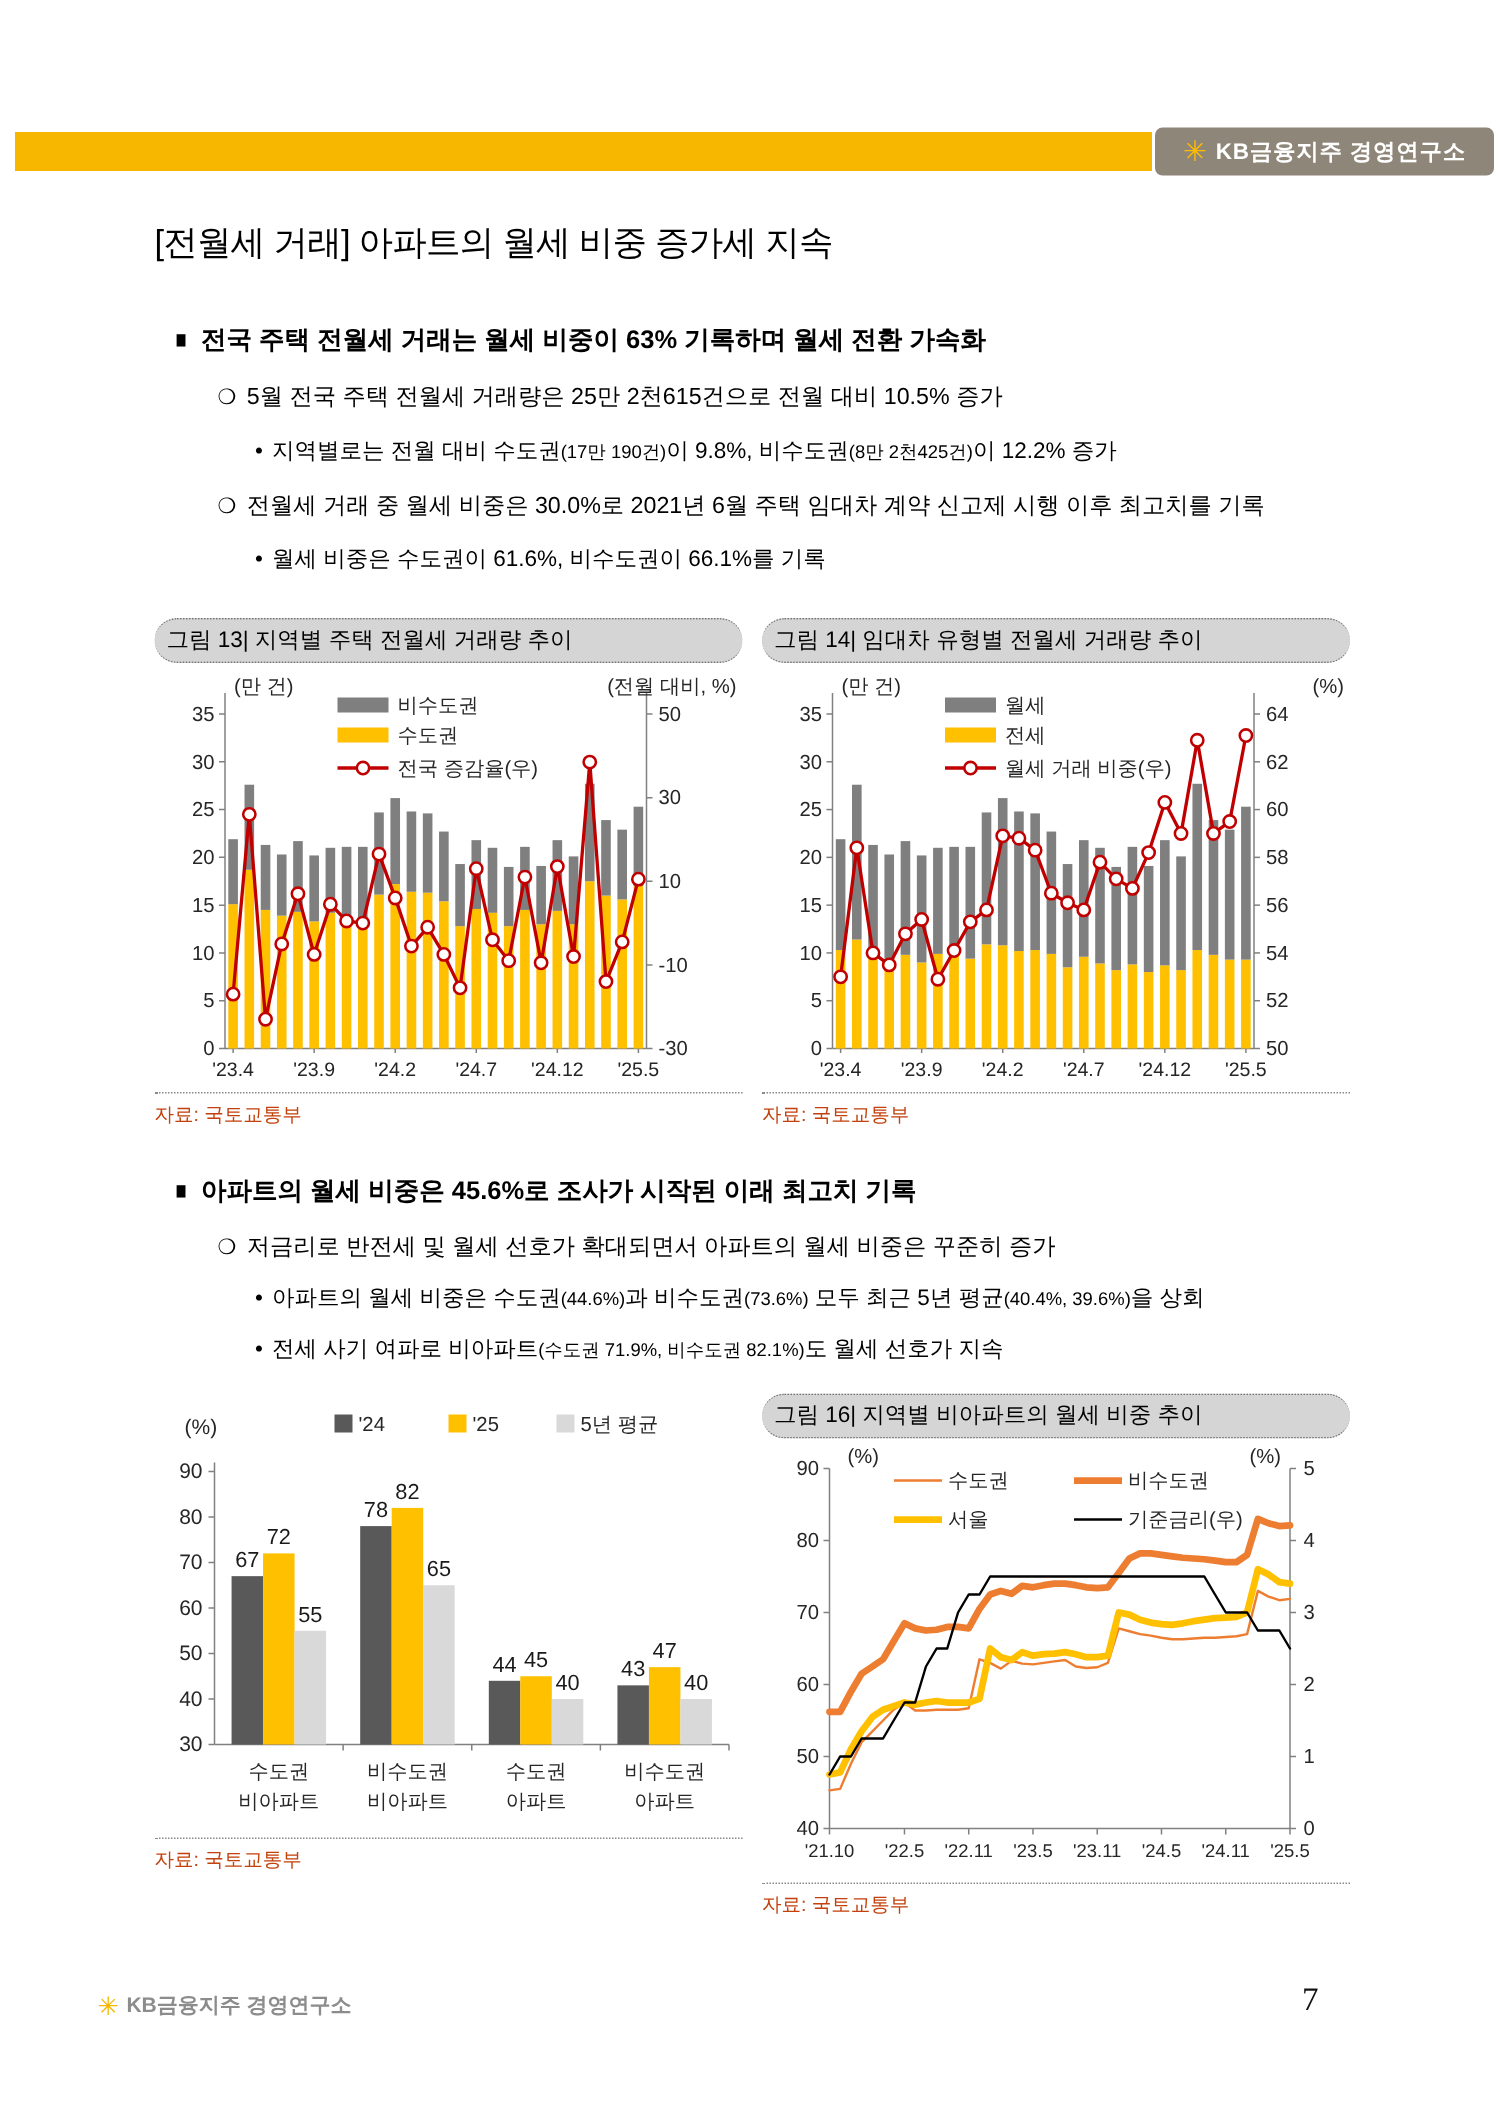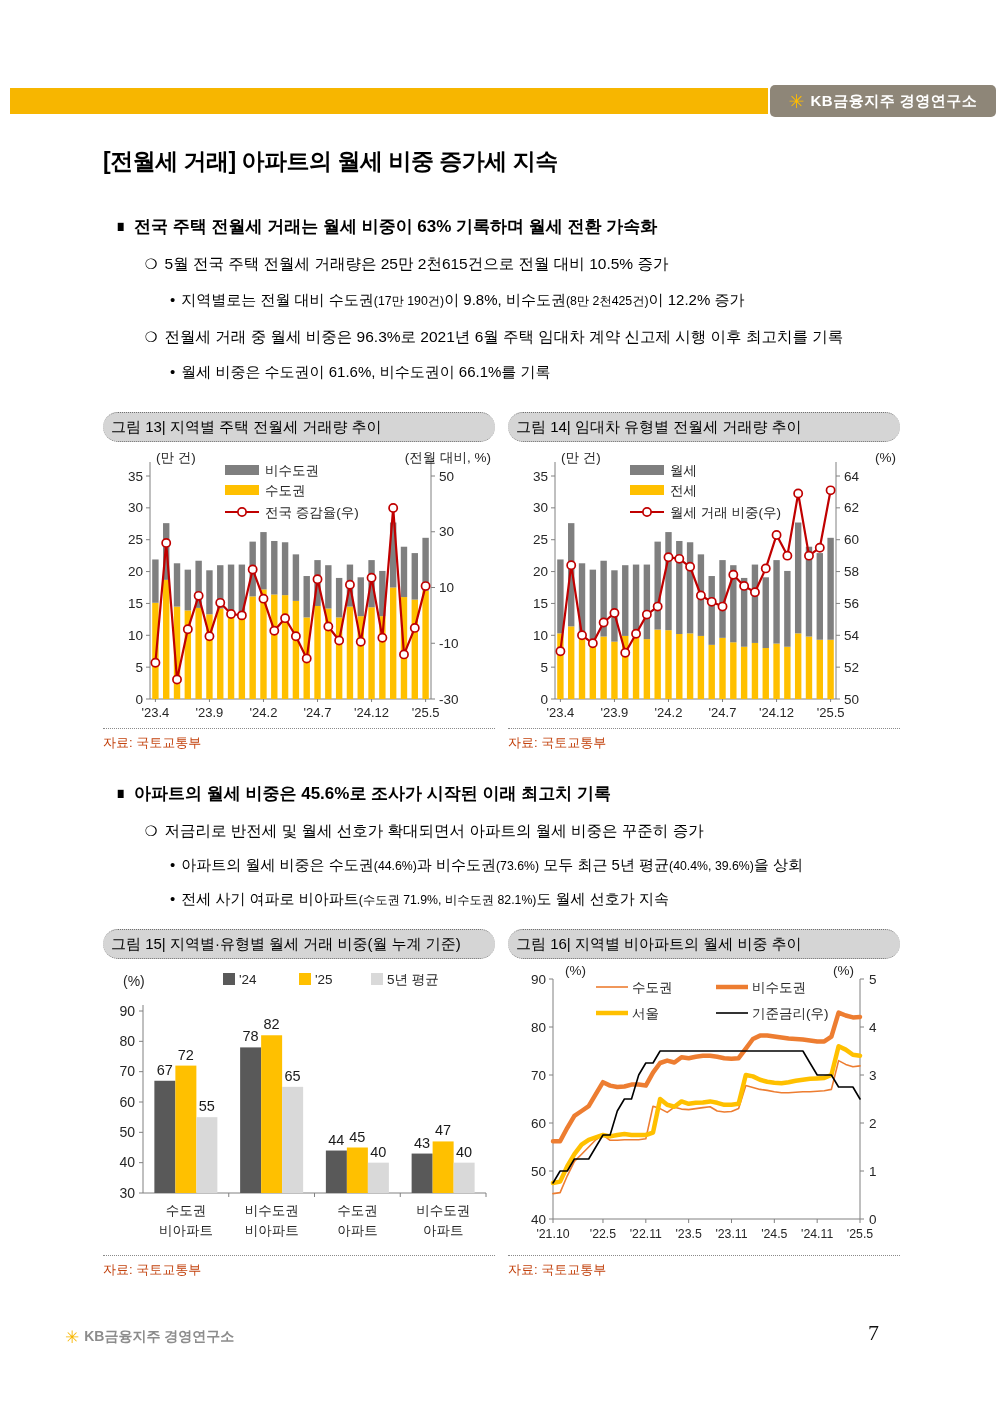--- a/index.html
+++ b/index.html
@@ -5,21 +5,21 @@
   html,body{margin:0;padding:0;background:#fff;}
   .page{position:relative;width:1000px;height:1414px;margin:0 auto;background:#ffffff;
         font-family:"Liberation Sans","DejaVu Sans",sans-serif;color:#000;overflow:hidden;}
   
   .topbar-yellow{position:absolute;left:10px;top:88px;width:758px;height:26px;background:#F7B600;}
   .topbar-logo{position:absolute;left:770px;top:85px;width:226px;height:32px;background:#8E8678;
                border-radius:5px;display:flex;align-items:center;justify-content:center;gap:6px;}
   .topbar-logo .star{color:#FFBC00;font-size:19px;font-weight:bold;line-height:1;}
   .topbar-logo .brand-text{color:#ffffff;font-size:15px;font-weight:bold;letter-spacing:0.5px;}
   
-  .title{position:absolute;left:103px;top:146px;font-size:23px;font-weight:bold;margin:0;letter-spacing:-0.5px;}
+  .title{position:absolute;left:103px;top:146px;font-size:23px;font-weight:normal;margin:0;letter-spacing:-0.5px;}
   .sec{position:absolute;left:117px;font-size:17px;font-weight:bold;white-space:nowrap;}
   .sec .sq{display:inline-block;transform:scaleX(0.72);transform-origin:left;margin-right:2px;}
   .bullet{position:absolute;left:145px;font-size:15.5px;white-space:nowrap;}
   .bullet .mk{font-size:14px;margin-right:7px;}
   .sub{position:absolute;left:170px;font-size:15px;white-space:nowrap;text-align:right;}
   .sub .mk{margin-right:6px;}
   .small-paren{font-size:12.3px;}
   
   .figure{position:absolute;width:392px;}
   .fig-title{height:28px;line-height:28px;background:#D5D5D5;border-top:1px dotted #707070;
@@ -53,21 +53,21 @@
     <span class="sq">■</span>
     <span>전국 주택 전월세 거래는 월세 비중이 63% 기록하며 월세 전환 가속화</span>
   </div>
   <div class="bullet" style="top:254px">
     <span class="mk">❍</span><span><span>5월 전국 주택 전월세 거래량은 25만 2천615건으로 전월 대비 10.5% 증가</span></span>
   </div>
   <div class="sub" style="top:291px">
     <span class="mk">•</span><span><span>지역별로는 전월 대비 수도권</span><span class="small-paren">(17만 190건)</span><span>이 9.8%, 비수도권</span><span class="small-paren">(8만 2천425건)</span><span>이 12.2% 증가</span></span>
   </div>
   <div class="bullet" style="top:327px">
-    <span class="mk">❍</span><span><span>전월세 거래 중 월세 비중은 96.3%로 2021년 6월 주택 임대차 계약 신고제 시행 이후 최고치를 기록</span></span>
+    <span class="mk">❍</span><span><span>전월세 거래 중 월세 비중은 30.0%로 2021년 6월 주택 임대차 계약 신고제 시행 이후 최고치를 기록</span></span>
   </div>
   <div class="sub" style="top:363px">
     <span class="mk">•</span><span><span>월세 비중은 수도권이 61.6%, 비수도권이 66.1%를 기록</span></span>
   </div>
 
   <div class="figure" style="left:103px;top:412px">
     <div class="fig-title">그림 13| 지역별 주택 전월세 거래량 추이</div>
     <svg class="chart" width="392" height="280" viewBox="0 0 392 280">
         <g stroke="#808080" stroke-width="1">
           <line x1="47" y1="18" x2="47" y2="255"></line>
@@ -367,21 +367,20 @@
     <span class="mk">❍</span><span><span>저금리로 반전세 및 월세 선호가 확대되면서 아파트의 월세 비중은 꾸준히 증가</span></span>
   </div>
   <div class="sub" style="top:856px">
     <span class="mk">•</span><span><span>아파트의 월세 비중은 수도권</span><span class="small-paren">(44.6%)</span><span>과 비수도권</span><span class="small-paren">(73.6%)</span><span> 모두 최근 5년 평균</span><span class="small-paren">(40.4%, 39.6%)</span><span>을 상회</span></span>
   </div>
   <div class="sub" style="top:890px">
     <span class="mk">•</span><span><span>전세 사기 여파로 비아파트</span><span class="small-paren">(수도권 71.9%, 비수도권 82.1%)</span><span>도 월세 선호가 지속</span></span>
   </div>
 
   <div class="figure" style="left:103px;top:929px">
-    <div class="fig-title">그림 15| 지역별·유형별 월세 거래 비중(월 누계 기준)</div>
     <svg class="chart" width="392" height="290" viewBox="0 0 392 290">
         <g stroke="#808080" stroke-width="1">
           <line x1="40" y1="44" x2="40" y2="232"></line>
           <line x1="40" y1="232" x2="383" y2="232"></line>
           <line x1="36" y1="232" x2="40" y2="232"></line>
           <line x1="36" y1="201.66666666666666" x2="40" y2="201.66666666666666"></line>
           <line x1="36" y1="171.33333333333334" x2="40" y2="171.33333333333334"></line>
           <line x1="36" y1="141" x2="40" y2="141"></line>
           <line x1="36" y1="110.66666666666667" x2="40" y2="110.66666666666667"></line>
           <line x1="36" y1="80.33333333333331" x2="40" y2="80.33333333333331"></line>

